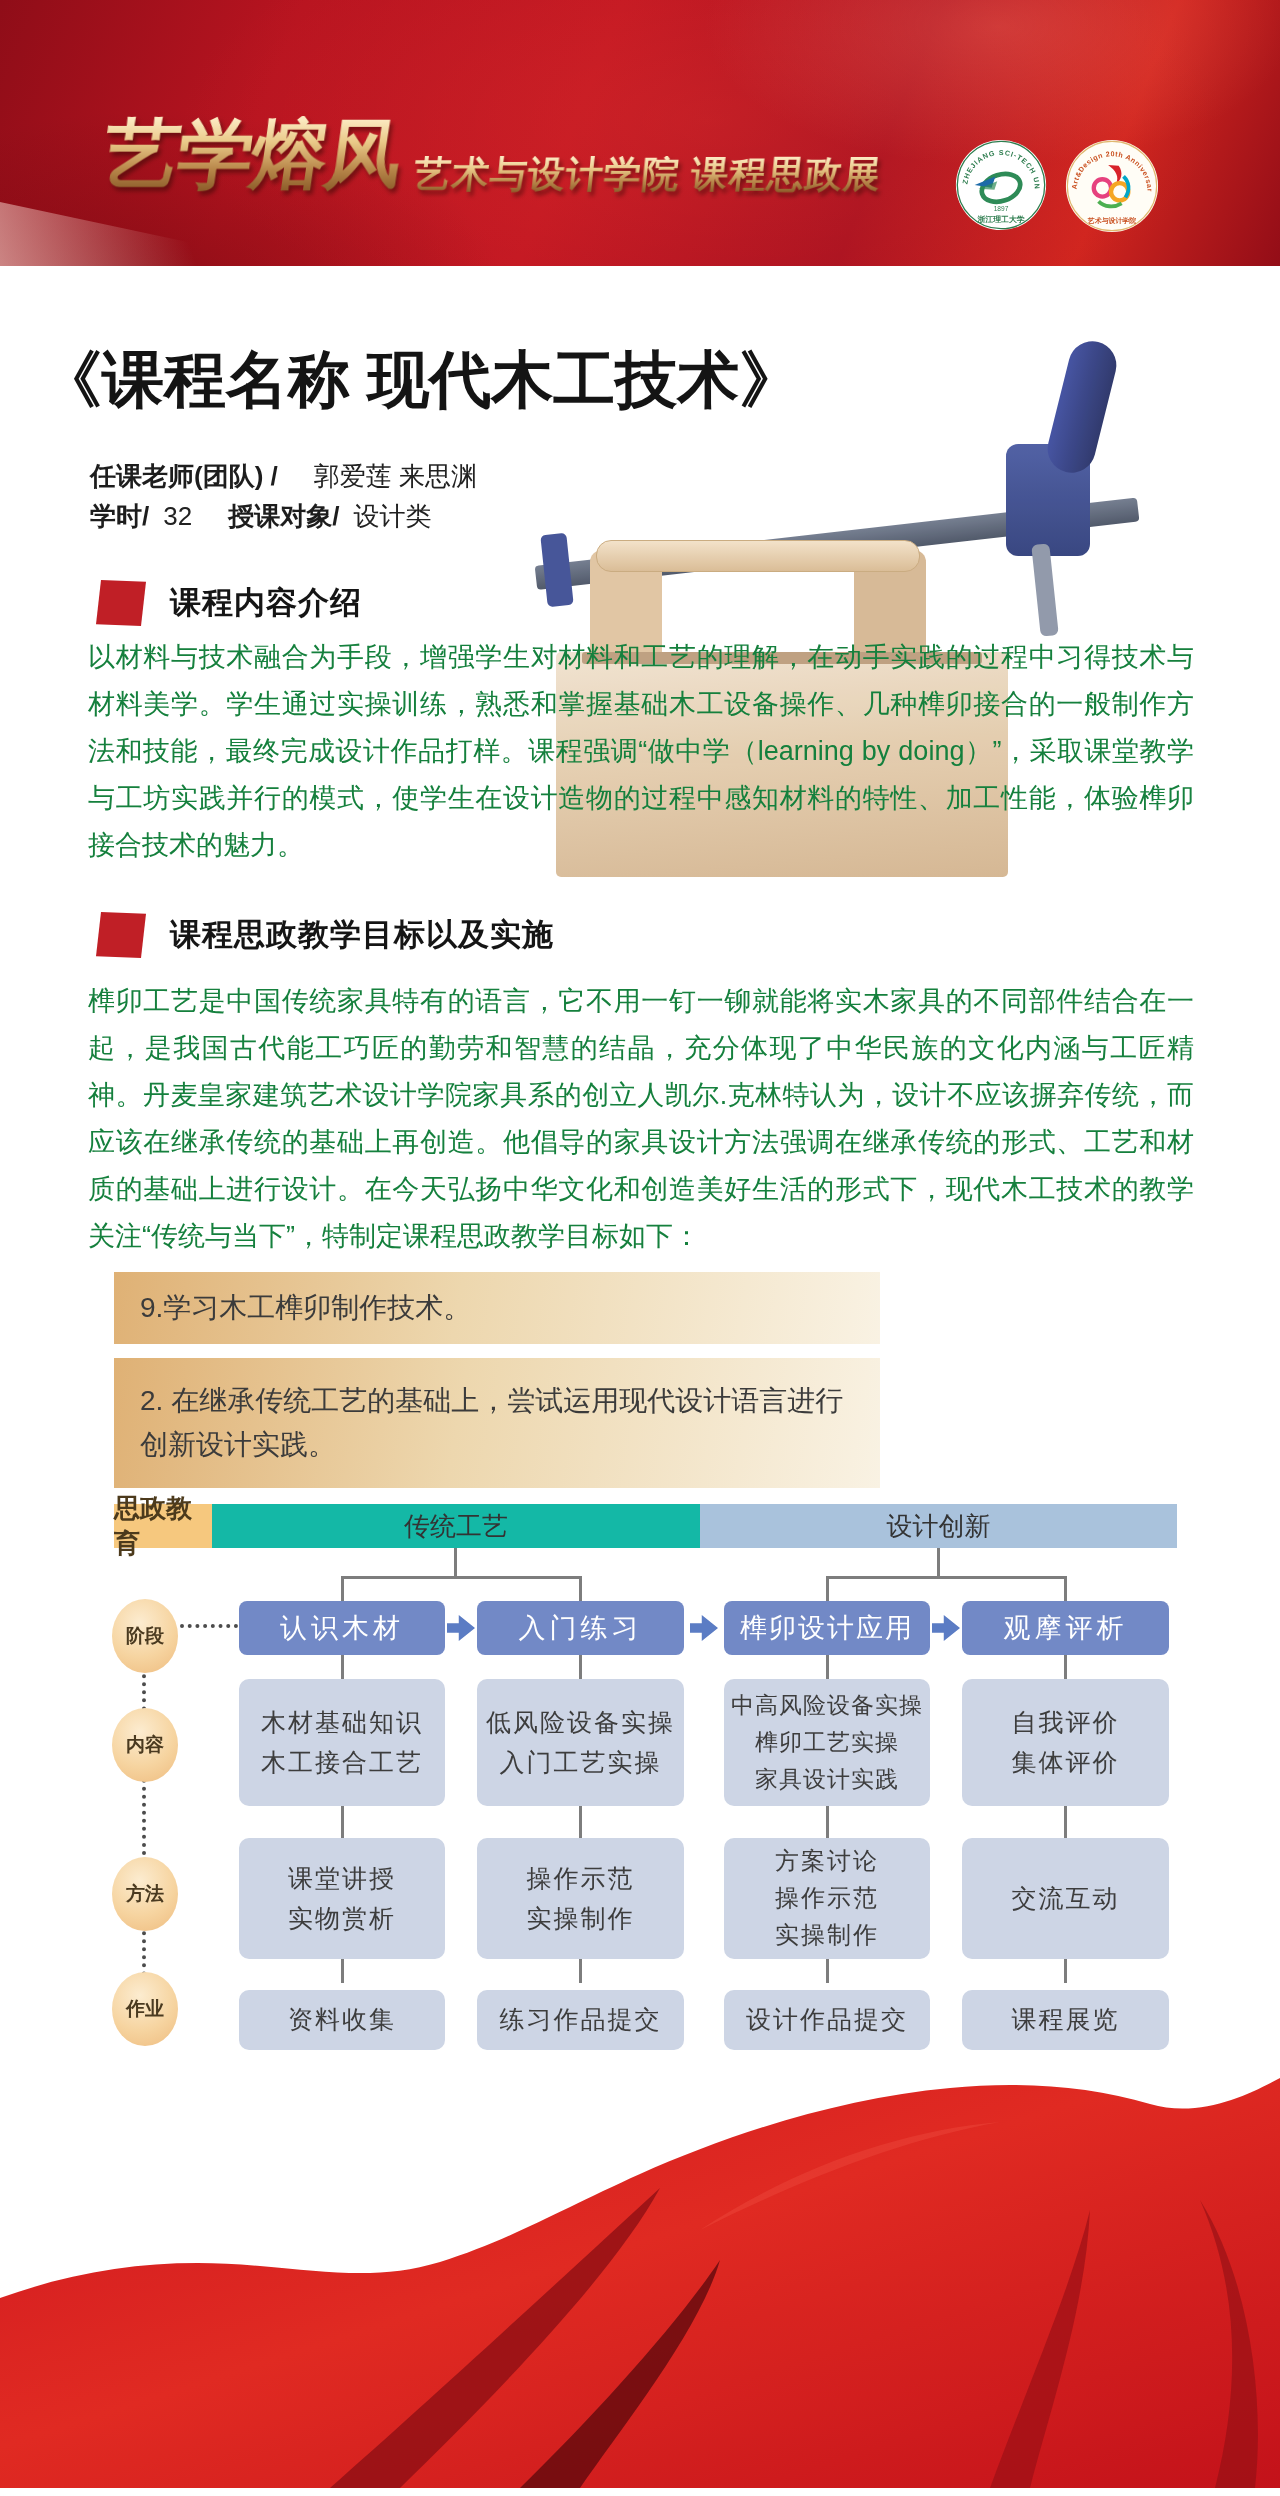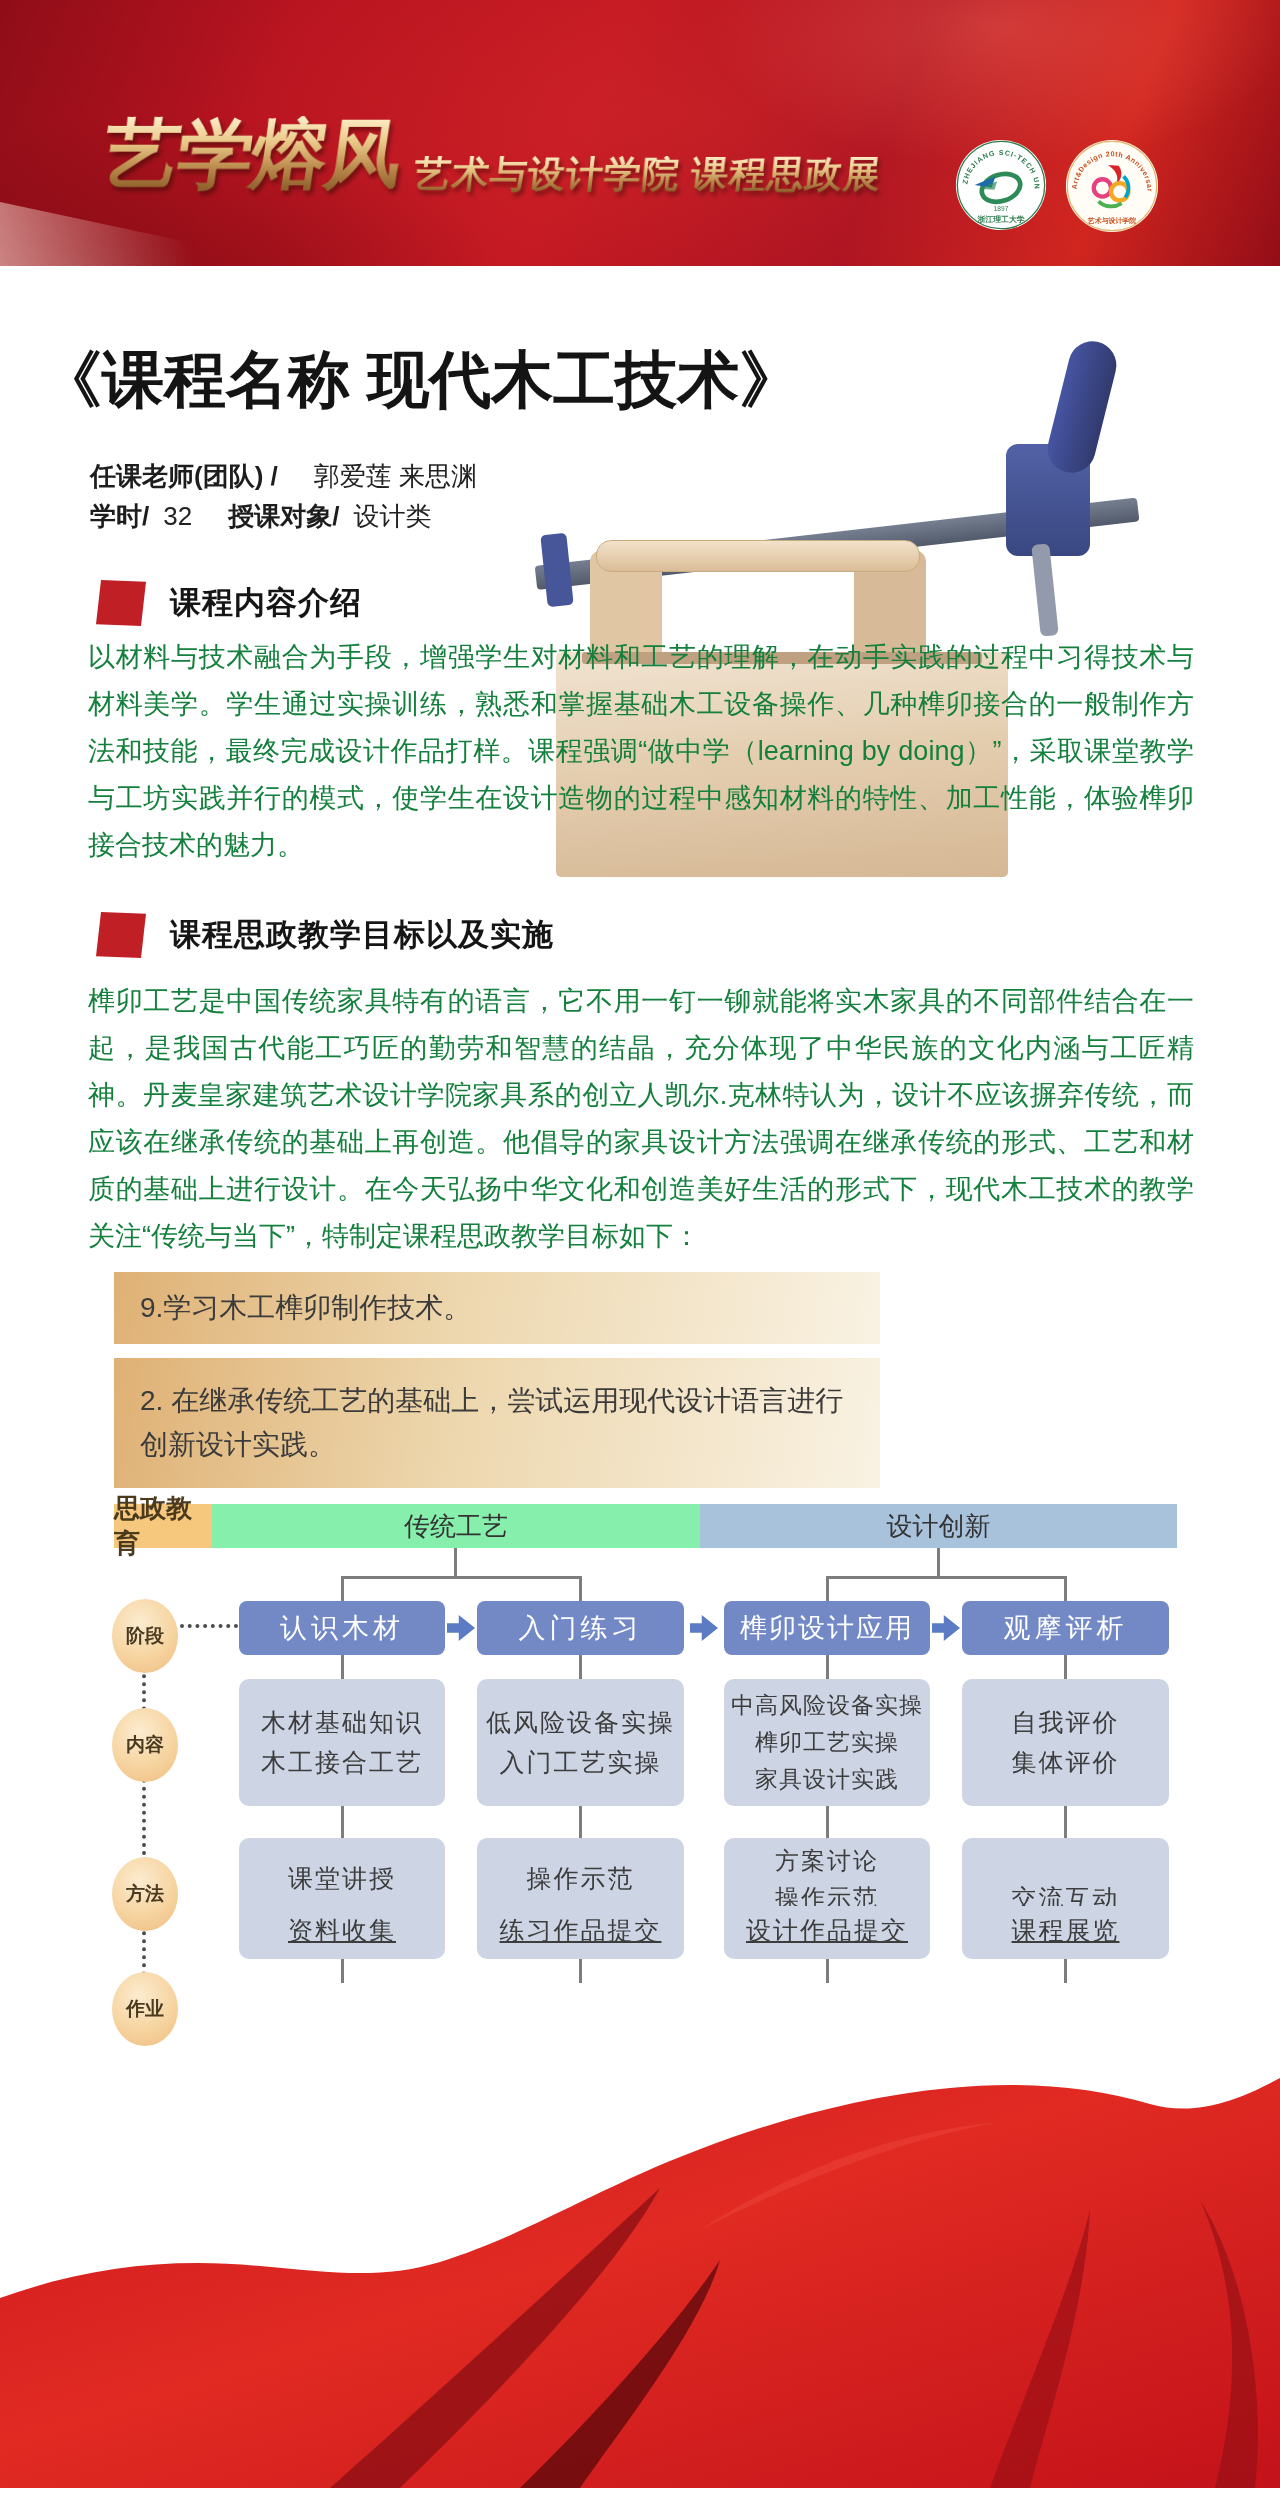--- a/index.html
+++ b/index.html
@@ -72,21 +72,21 @@
   .goal{position:absolute;left:114px;width:714px;z-index:2;color:#3b3b3b;font-size:28px;
      background:linear-gradient(100deg,#dfb175 0%,#edd7ae 45%,#f9f2e3 100%);
      display:flex;flex-direction:column;justify-content:center;line-height:44px;}
   .goal-1{top:1272px;height:72px;padding:0 26px;}
   .goal-2{top:1358px;height:130px;padding:0 26px;}
 
   
   .fc-band{position:absolute;top:1504px;height:44px;display:flex;align-items:center;justify-content:center;
      font-size:26px;color:#333;z-index:2;}
   .fc-topic{left:114px;width:98px;background:#f6c87e;font-weight:700;color:#4c3a1c;}
-  .fc-g1{left:212px;width:488px;background:#86efac;}
+  .fc-g1{left:212px;width:488px;background:#14b8a6;}
   .fc-g2{left:700px;width:477px;background:#a9c2dc;}
 
   .conn{position:absolute;background:#7d7d7d;z-index:1;}
   .rail{position:absolute;left:142px;top:1602px;height:406px;border-left:4px dotted #4c4c4c;z-index:1;}
   .rail-h{position:absolute;left:180px;top:1624px;width:58px;border-top:4px dotted #4c4c4c;z-index:1;}
 
   .fc-circle{position:absolute;left:112px;width:66px;height:74px;border-radius:50%;z-index:2;
      background:radial-gradient(circle at 42% 32%,#fcecd0 0%,#f6d4a0 55%,#eebb7e 100%);
      display:flex;align-items:center;justify-content:center;font-size:19px;font-weight:700;color:#4a3a20;}
   .cir-1{top:1599px;} .cir-2{top:1708px;} .cir-3{top:1857px;} .cir-4{top:1972px;}
@@ -95,21 +95,21 @@
      color:#fff;font-size:27px;letter-spacing:4px;display:flex;align-items:center;justify-content:center;}
   .arrow{position:absolute;top:1615px;width:28px;height:26px;background:#5b7cc4;z-index:2;
      clip-path:polygon(0 32%,42% 32%,42% 0,100% 50%,42% 100%,42% 68%,0 68%);}
 
   .fbox{position:absolute;border-radius:10px;background:#cdd5e5;z-index:2;color:#3d3d3d;
      font-family:"Liberation Serif","DejaVu Serif",serif;
      display:flex;flex-direction:column;align-items:center;justify-content:center;
      font-size:25px;line-height:40px;letter-spacing:2px;}
   .row-c{top:1679px;height:127px;}
   .row-m{top:1838px;height:121px;}
-  .row-h{top:1906px;height:50px;text-decoration:underline;}
+  .row-h{top:1990px;height:60px;}
   .col-1{left:239px;width:206px;}
   .col-2{left:477px;width:207px;}
   .col-3{left:724px;width:206px;}
   .col-4{left:962px;width:207px;}
   .fbox.tight{line-height:37px;}
 
   .fc-caption{position:absolute;left:114px;top:2056px;width:1063px;text-align:center;z-index:2;
      font-size:29px;font-weight:700;color:#1f1f1f;letter-spacing:1px;}
 
   

